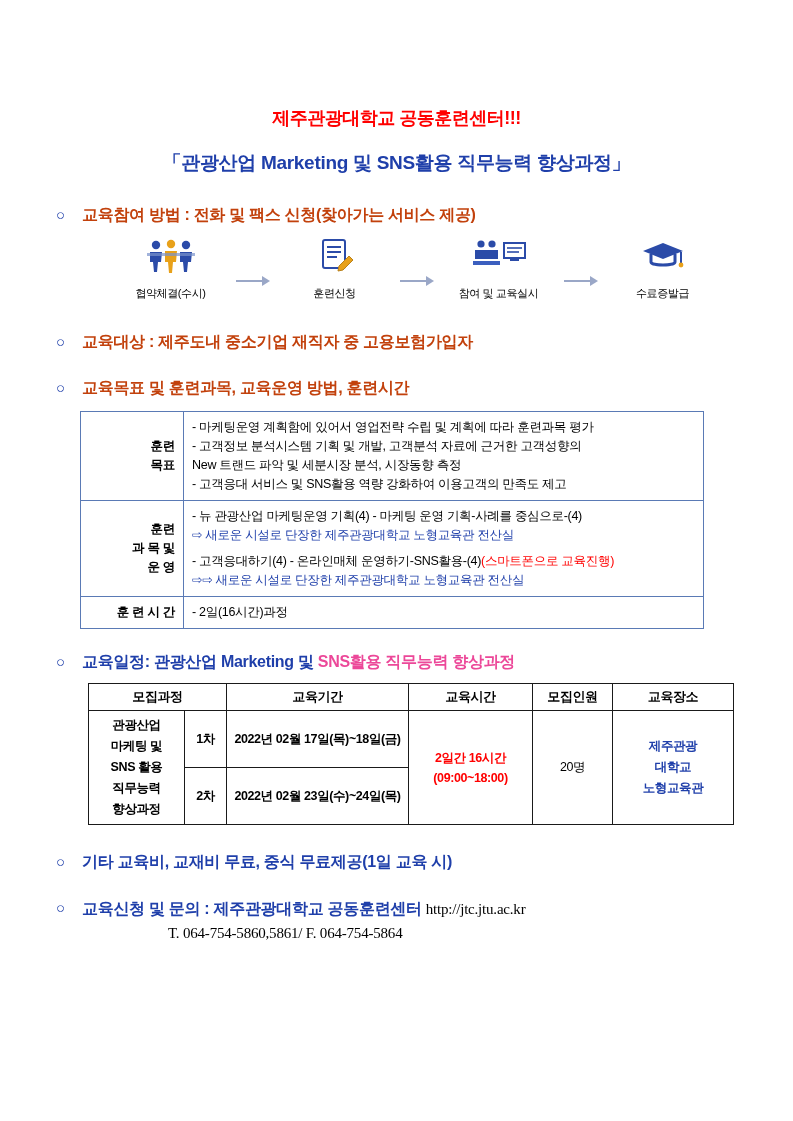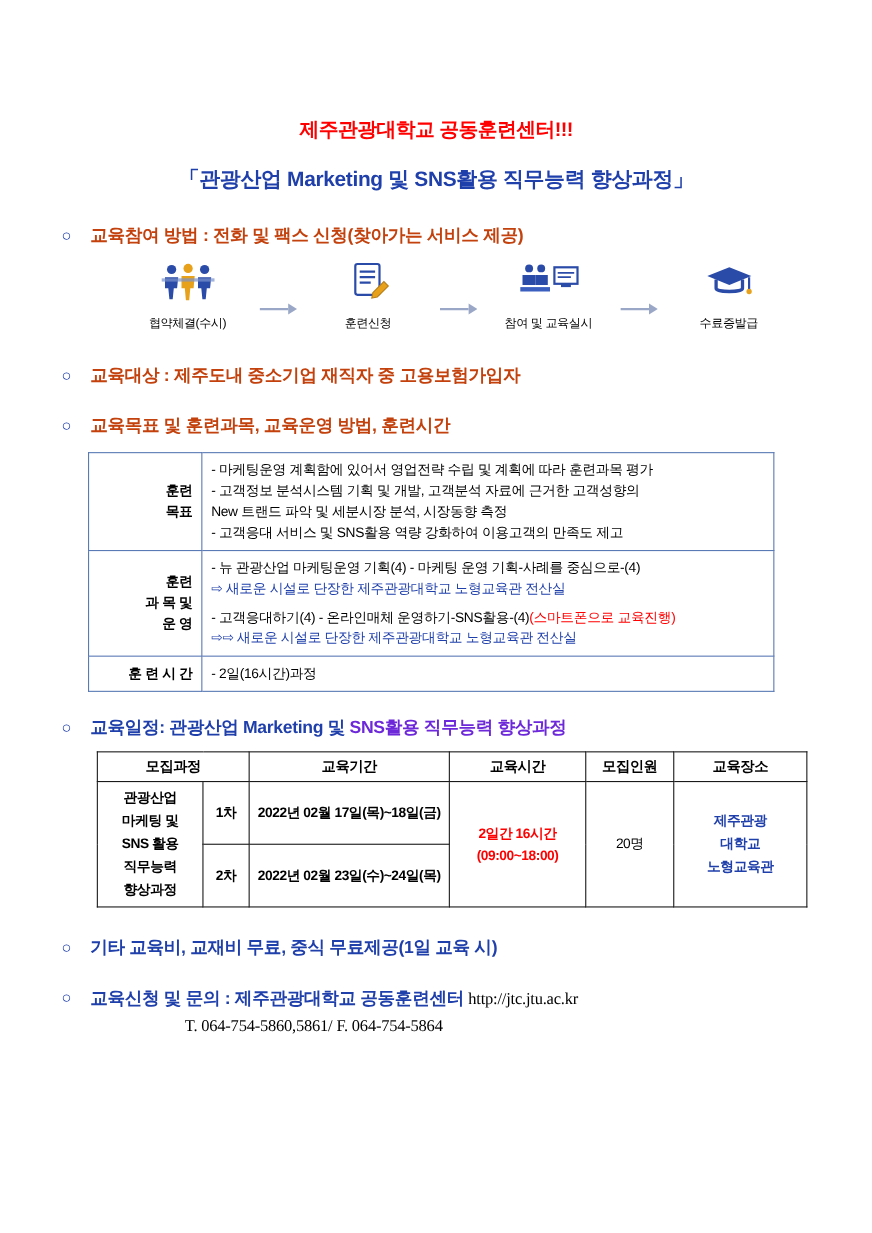--- a/index.html
+++ b/index.html
@@ -134,21 +134,21 @@
   .red { color: #ff0000; }
 
   
   .sched-title {
     color: #1f3faa;
     font-weight: bold;
     font-size: 16px;
     letter-spacing: -0.3px;
     line-height: 22px;
   }
-  .sched-title .red { color: #6d28d9; }
+  .sched-title .red { color: #ec4899; }
 
   
   table.sched {
     border-collapse: collapse;
     width: 645px;
     margin-left: 36px;
     margin-top: 10px;
     table-layout: fixed;
   }
   table.sched th, table.sched td {

